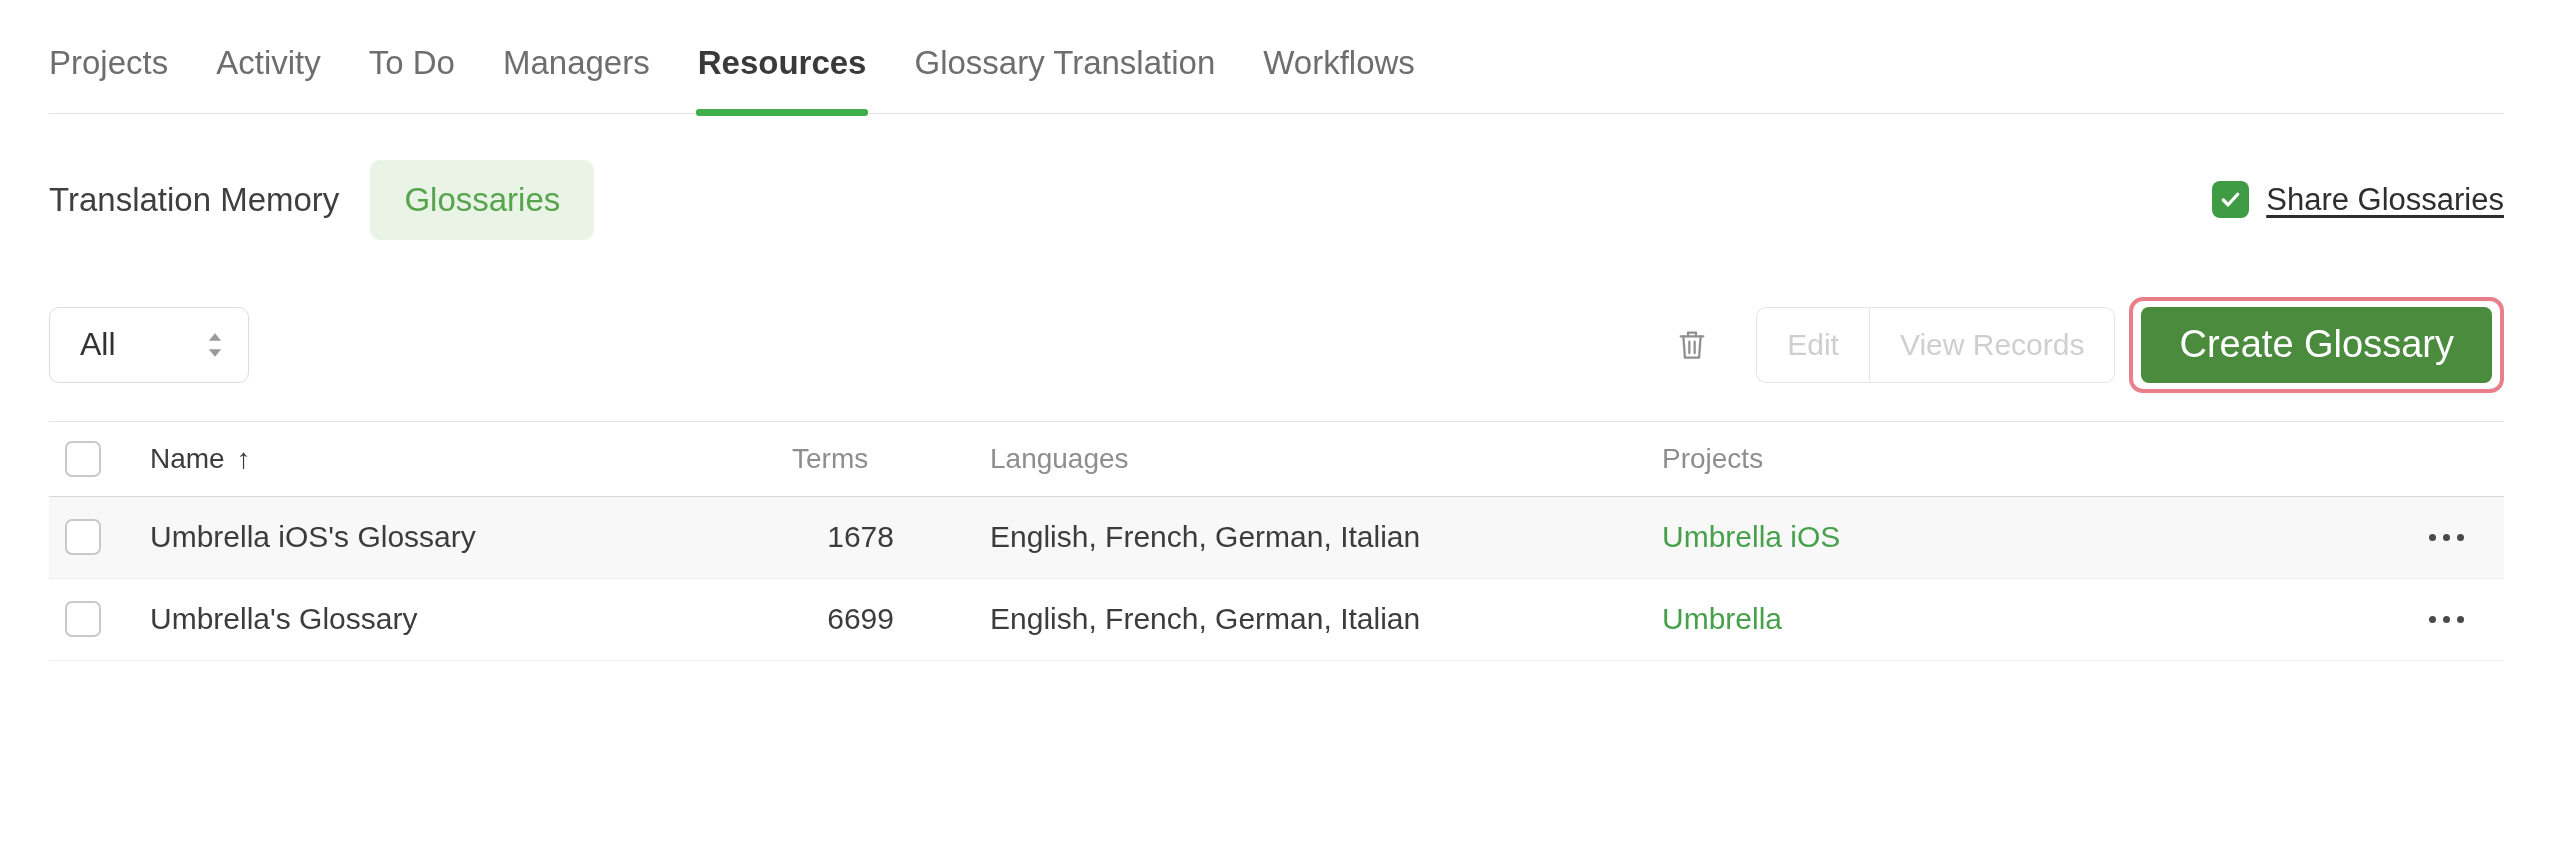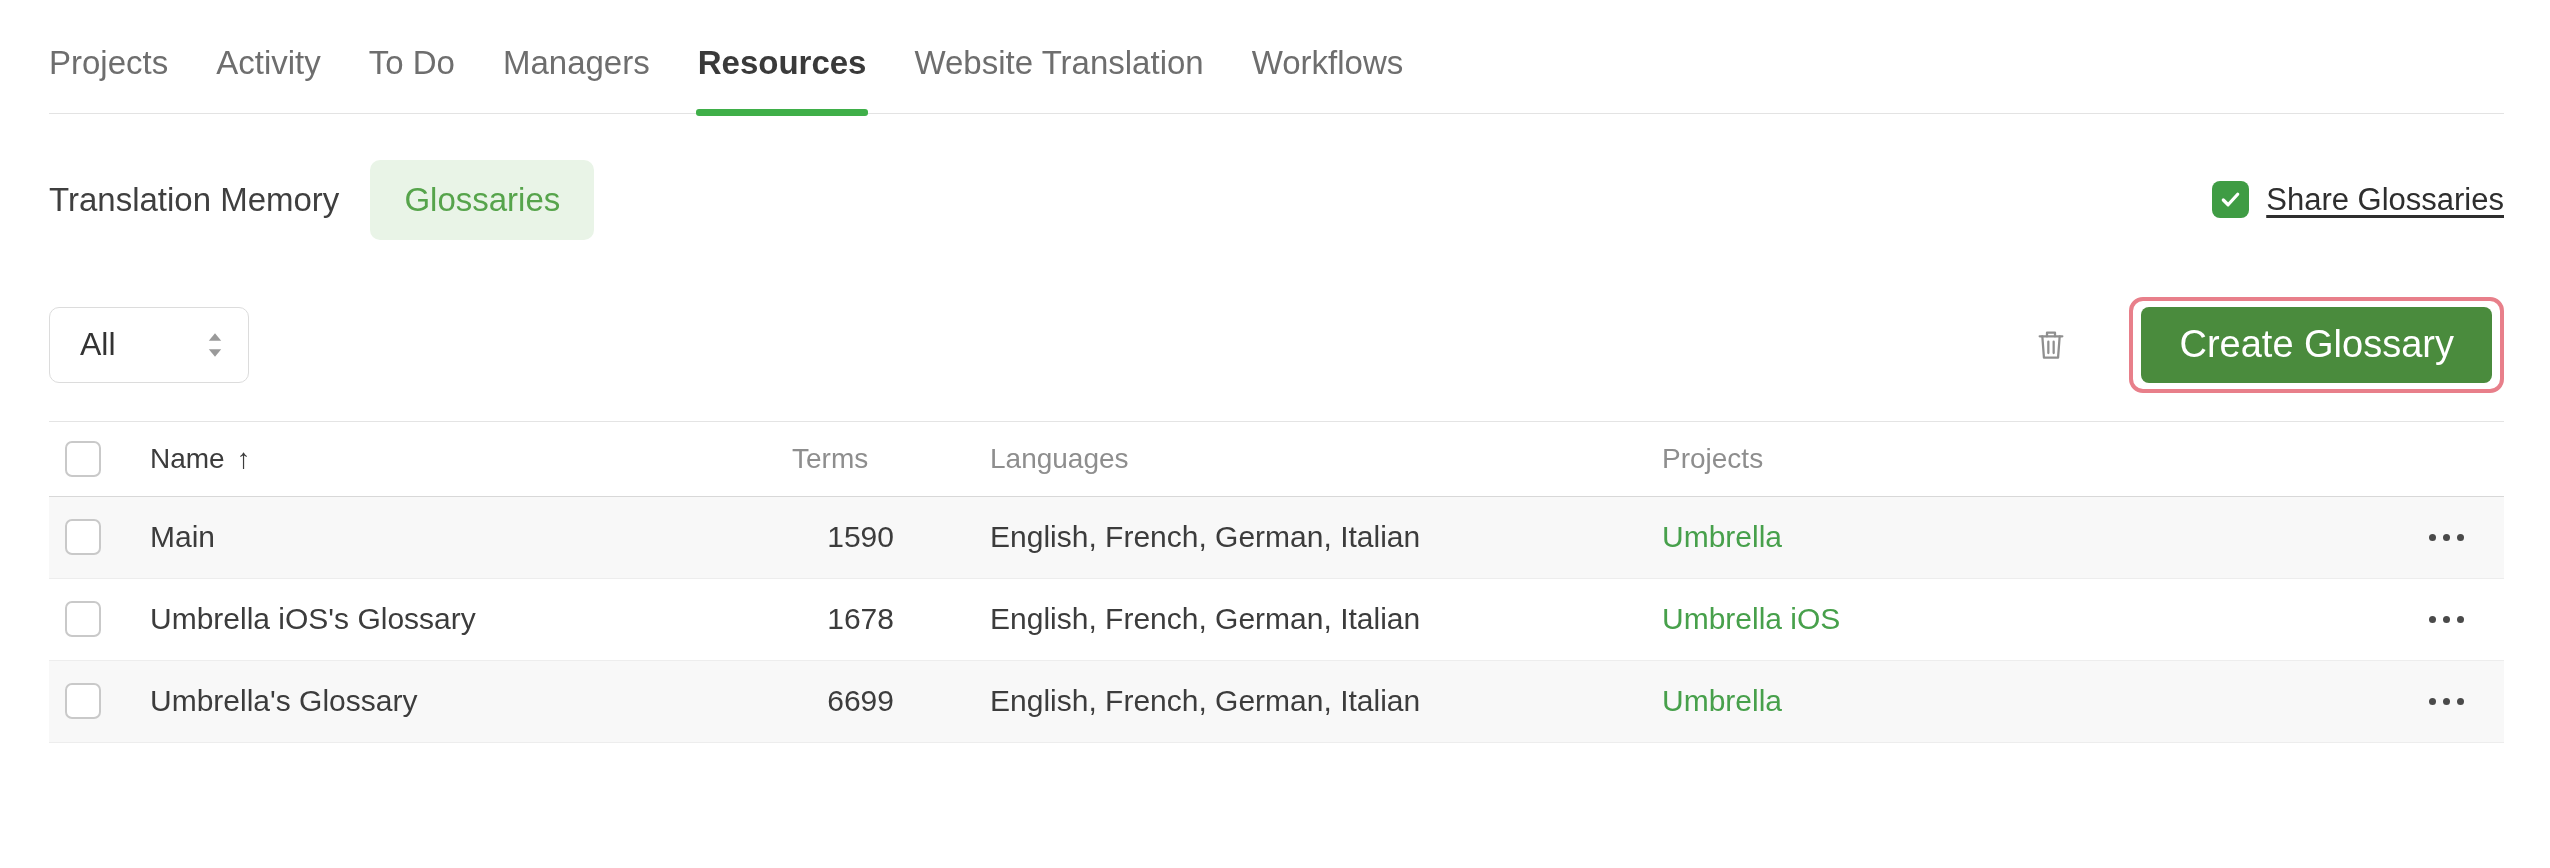--- a/index.html
+++ b/index.html
@@ -186,21 +186,21 @@
 <body>
 
 <div class="inner">
 
   <nav class="topnav">
     <div class="tab">Projects</div>
     <div class="tab">Activity</div>
     <div class="tab">To Do</div>
     <div class="tab">Managers</div>
     <div class="tab active">Resources</div>
-    <div class="tab">Website Translation</div>
+    <div class="tab">Glossary Translation</div>
     <div class="tab">Workflows</div>
   </nav>
 
   <div class="subrow">
     <div class="subtabs">
       <div class="subtab">Translation Memory</div>
       <div class="subtab pill">Glossaries</div>
     </div>
     <div class="share">
       <span class="share-cb">
@@ -223,20 +223,24 @@
     <div class="toolbar-right">
       <button class="icon-btn">
         <svg width="32" height="36" viewBox="0 0 24 26" fill="none" stroke="#8f8f8f" stroke-width="1.7" stroke-linecap="round" stroke-linejoin="round">
           <path d="M3.5 6.5h17"></path>
           <path d="M9 6.5V3.8h6v2.7"></path>
           <path d="M5.5 6.5l1.2 16h10.6l1.2-16"></path>
           <path d="M10 10.5v8.5"></path>
           <path d="M14 10.5v8.5"></path>
         </svg>
       </button>
+      <div class="btn-group">
+        <button class="btn edit">Edit</button>
+        <button class="btn view">View Records</button>
+      </div>
       <div class="annotation">
         <button class="btn-primary">Create Glossary</button>
       </div>
     </div>
   </div>
 
   <table>
     <colgroup>
       <col style="width:101px">
         <col style="width:642px">
@@ -257,36 +261,20 @@
         <th class="col-langs">Languages</th>
         <th>Projects</th>
         <th></th>
       </tr>
     </thead>
     <tbody>
       <tr>
         <td class="cbcell">
             <span class="cb"></span>
           </td>
-        <td>Main</td>
-        <td class="terms">1590</td>
-        <td class="langs">English, French, German, Italian</td>
-        <td><a class="project">Umbrella</a></td>
-        <td class="actions">
-            <button class="dots-btn">
-              <span class="dot"></span>
-              <span class="dot"></span>
-              <span class="dot"></span>
-            </button>
-          </td>
-      </tr>
-      <tr>
-        <td class="cbcell">
-            <span class="cb"></span>
-          </td>
         <td>Umbrella iOS's Glossary</td>
         <td class="terms">1678</td>
         <td class="langs">English, French, German, Italian</td>
         <td><a class="project">Umbrella iOS</a></td>
         <td class="actions">
             <button class="dots-btn">
               <span class="dot"></span>
               <span class="dot"></span>
               <span class="dot"></span>
             </button>

